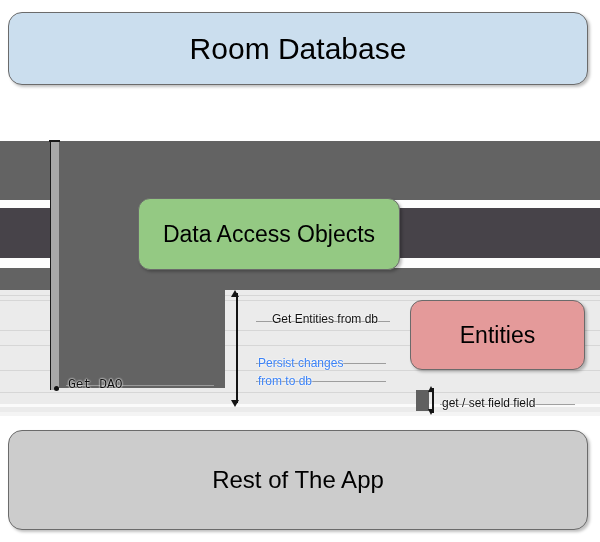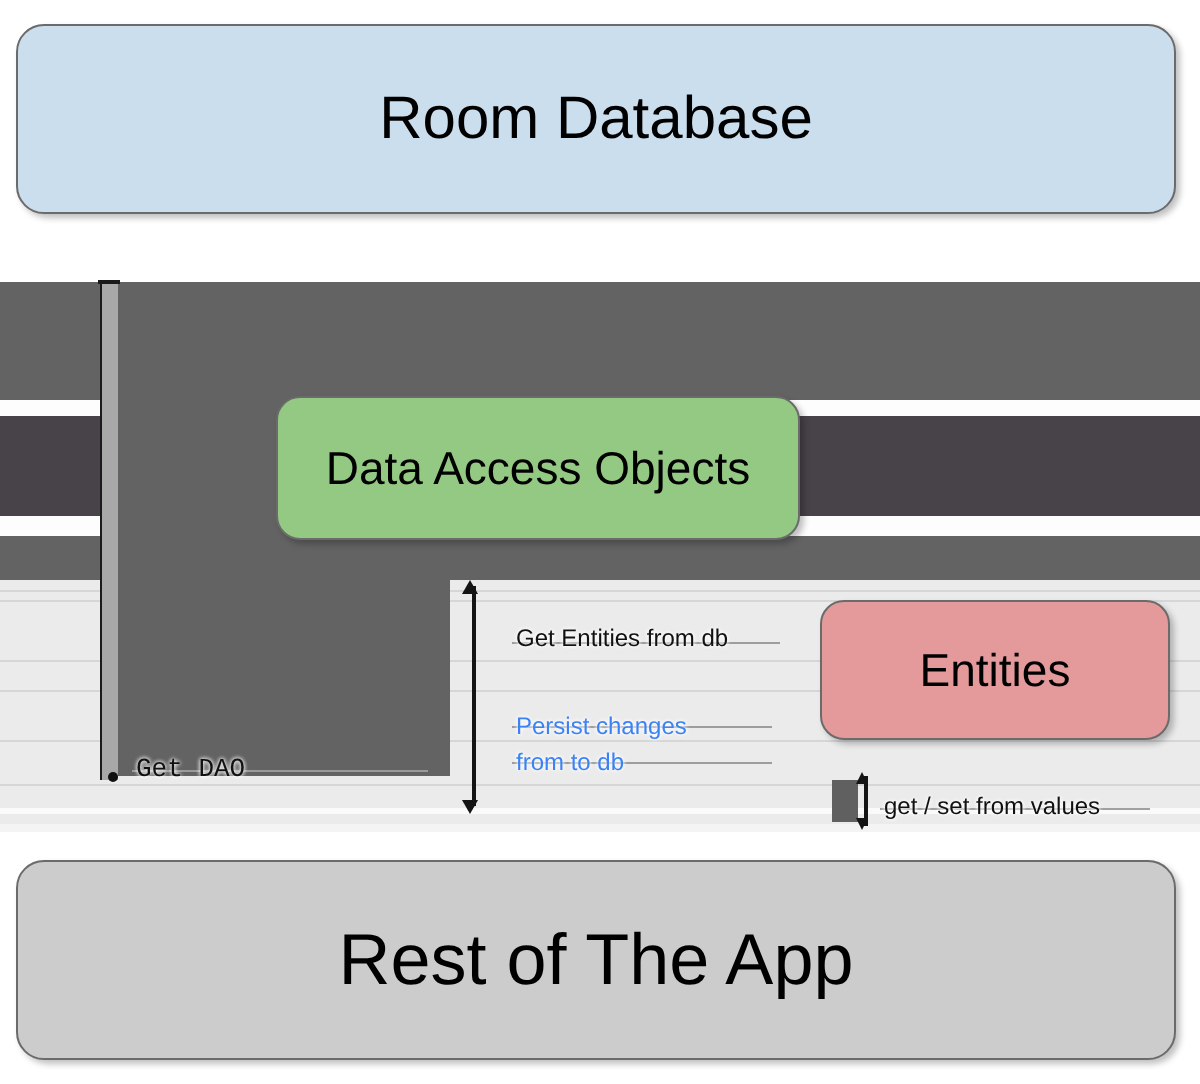--- a/index.html
+++ b/index.html
@@ -40,40 +40,40 @@
     position:absolute;
     box-sizing:border-box;
     border:1px solid #6b6b6b;
     border-radius:12px;
     display:flex;align-items:center;justify-content:center;
     color:#000000;
     box-shadow:2px 2px 3px rgba(0,0,0,.25);
   }
 
   #box-room-database{
-    left:8px;top:12px;width:580px;height:95px;
+    left:8px;top:12px;width:580px;height:73px;
     background:#cbdeee;
     font-size:30px;
     border-radius:14px;
   }
   #box-dao{
     left:138px;top:198px;width:262px;height:72px;
     background:#94c983;
     font-size:23px;
     justify-content:center;
   }
   #box-entities{
     left:410px;top:300px;width:175px;height:70px;
     background:#e49a9a;
     font-size:23px;
   }
   #box-rest-of-app{
     left:8px;top:430px;width:580px;height:100px;
     background:#cccccc;
-    font-size:36px;
+    font-size:24px;
     border-radius:14px;
   }
 
   
   #conn-getdao{
     position:absolute;left:50px;top:141px;
     width:8px;height:249px;
     background:#a8a8a8;
     border-left:1px solid #1a1a1a;
   }
@@ -110,21 +110,21 @@
   }
   #conn-entities-arrow-bottom{
     position:absolute;left:231px;top:400px;
     width:0;height:0;
     border-left:4px solid transparent;
     border-right:4px solid transparent;
     border-top:7px solid #141414;
   }
 
   #label-get-entities{
-    position:absolute;left:258px;top:312px;
+    position:absolute;left:272px;top:312px;
     font-size:12px;color:#111111;white-space:nowrap;
     text-shadow:0 0 2px #ffffff,0 0 2px #ffffff;
   }
   #label-get-entities-strike{
     position:absolute;left:256px;top:321px;
     width:134px;height:1px;background:#9d9d9d;
   }
 
   #label-persist{
     position:absolute;left:258px;top:354px;
@@ -218,21 +218,21 @@
   <div id="label-persist">
     <div>Persist changes</div>
     <div>from to db</div>
   </div>
 
   <div id="conn-fields-stub"></div>
   <div id="conn-fields-line"></div>
   <div id="conn-fields-arrow-top"></div>
   <div id="conn-fields-arrow-bottom"></div>
   <div id="label-get-set-strike"></div>
-  <div id="label-get-set">get / set from values</div>
+  <div id="label-get-set">get / set field field</div>
 
   <div class="rbox" id="box-room-database">
     <span>Room Database</span>
   </div>
 
   <div class="rbox" id="box-dao">
     <span>Data Access Objects</span>
   </div>
 
   <div class="rbox" id="box-entities">

